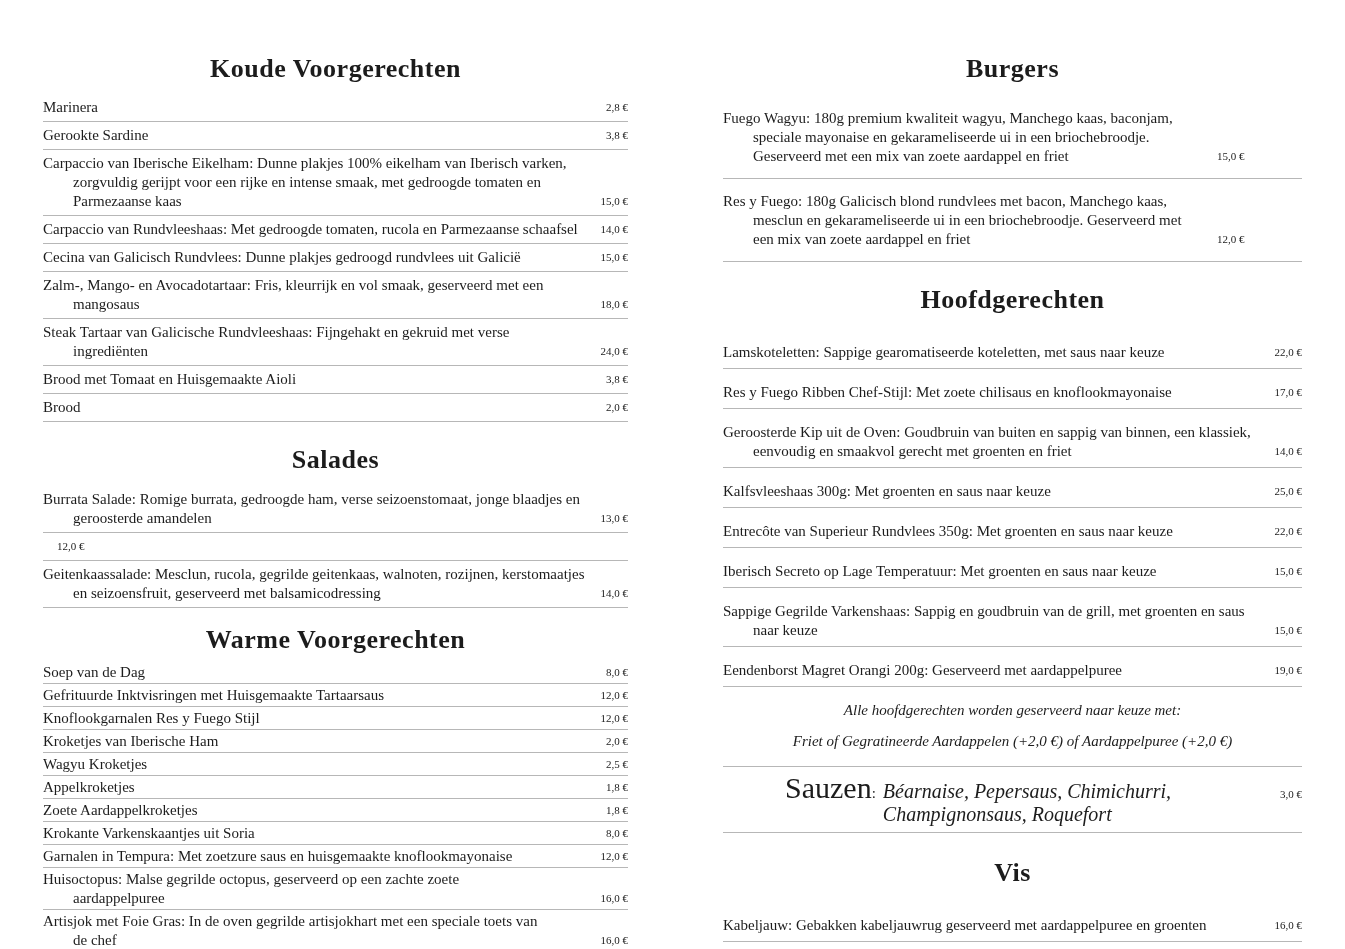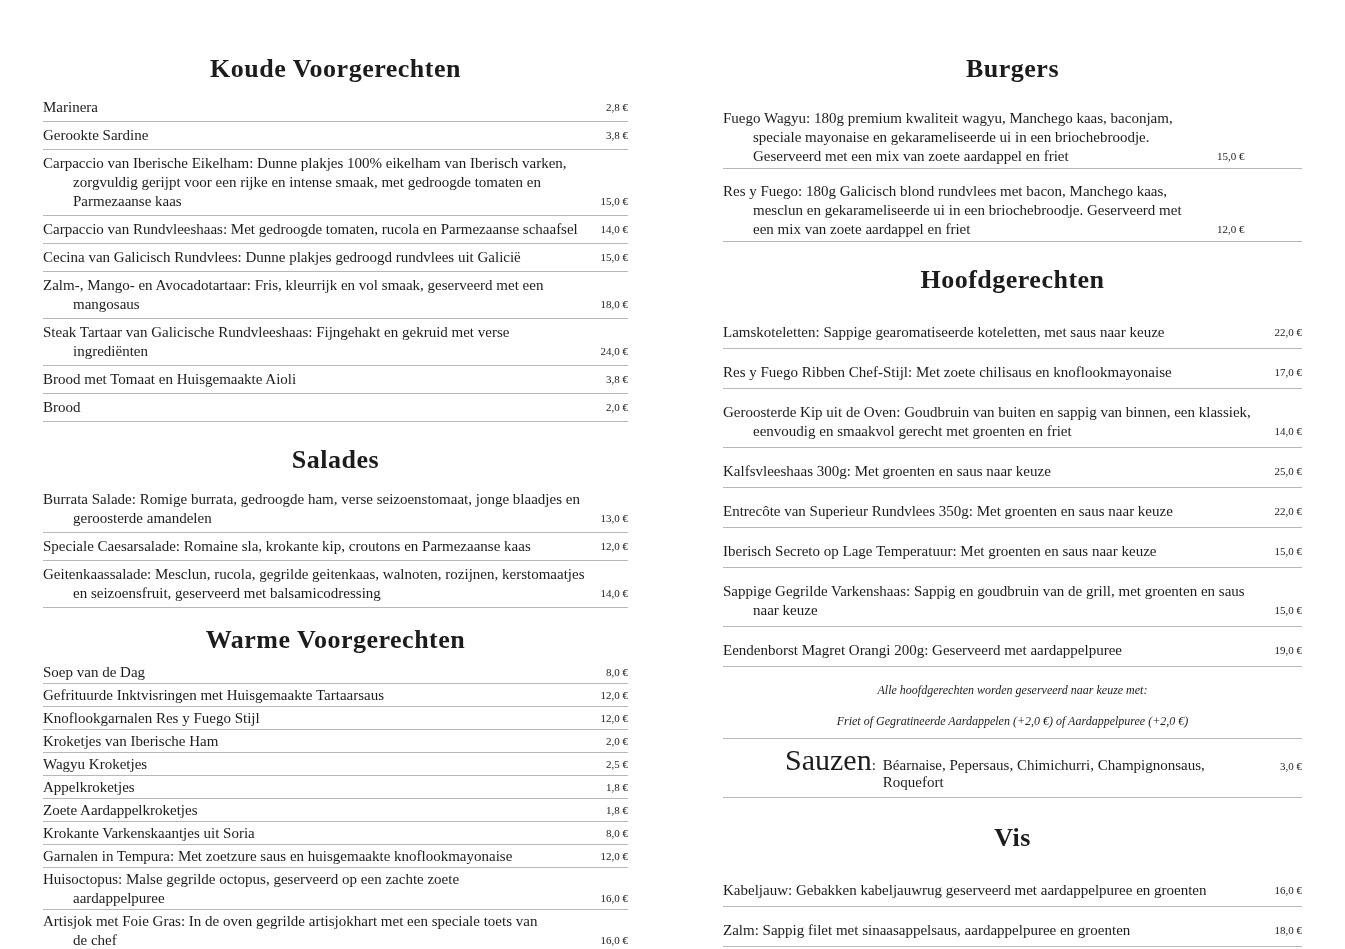--- a/index.html
+++ b/index.html
@@ -31,56 +31,56 @@
   .t-hoofd   { margin: 24px 0 16px; }
   .t-vis     { margin: 26px 0 16px; text-align: center; }
 
   .row {
     display: flex;
     align-items: flex-end;
     border-bottom: 1px solid #b7b7b7;
   }
   .sec-koude .row, .sec-salades .row { padding: 4px 0; }
   .sec-warme .row { padding: 1.5px 0; gap: 45px; }
-  .sec-burgers .row { padding: 13px 0 2px; }
+  .sec-burgers .row { padding: 13px 0 12px; }
   .sec-hoofd .row, .sec-vis .row { padding: 14px 0 6px; }
 
   .item-text {
     font-size: 15px;
     line-height: 19px;
     flex: 1 1 auto;
     padding-left: 30px;
     text-indent: -30px;
   }
   .sec-burgers .item-text { max-width: 480px; }
   .price {
     font-size: 11px;
     line-height: 19px;
     white-space: nowrap;
     margin-left: 14px;
   }
 
   .note {
-    font-size: 12px;
+    font-size: 15px;
     line-height: 19px;
     font-style: italic;
     text-align: center;
   }
   .note-1 { margin-top: 14px; }
-  .note-2 { margin-top: 12px; padding-bottom: 7px; border-bottom: 1px solid #b7b7b7; }
+  .note-2 { margin-top: 12px; padding-bottom: 15px; border-bottom: 1px solid #b7b7b7; }
 
   .sauzen-row {
     display: flex;
     align-items: baseline;
     border-bottom: 1px solid #b7b7b7;
     padding: 8px 0 6px;
   }
   .sauzen-label { font-size: 30px; line-height: 26px; margin-left: 62px; }
   .sauzen-colon { font-size: 15px; }
-  .sauzen-list  { font-size: 15px; margin-left: 7px; flex: 1 1 auto; }
+  .sauzen-list  { font-size: 20px; font-style: italic; margin-left: 7px; flex: 1 1 auto; }
 </style>
 </head>
 <body>
 
 <div class="page">
 
   <div class="col-left">
 
     <h2 class="section-title t-koude">Koude Voorgerechten</h2>
     <div class="sec-koude">
@@ -122,21 +122,20 @@
       </div>
     </div>
 
     <h2 class="section-title t-salades">Salades</h2>
     <div class="sec-salades">
       <div class="row">
         <span class="item-text">Burrata Salade: Romige burrata, gedroogde ham, verse seizoenstomaat, jonge blaadjes en geroosterde amandelen</span>
         <span class="price">13,0 €</span>
       </div>
       <div class="row">
-        <span class="item-text">Speciale Caesarsalade: Romaine sla, krokante kip, croutons en Parmezaanse kaas</span>
         <span class="price">12,0 €</span>
       </div>
       <div class="row">
         <span class="item-text">Geitenkaassalade: Mesclun, rucola, gegrilde geitenkaas, walnoten, rozijnen, kerstomaatjes en seizoensfruit, geserveerd met balsamicodressing</span>
         <span class="price">14,0 €</span>
       </div>
     </div>
 
     <h2 class="section-title t-warme">Warme Voorgerechten</h2>
     <div class="sec-warme">

